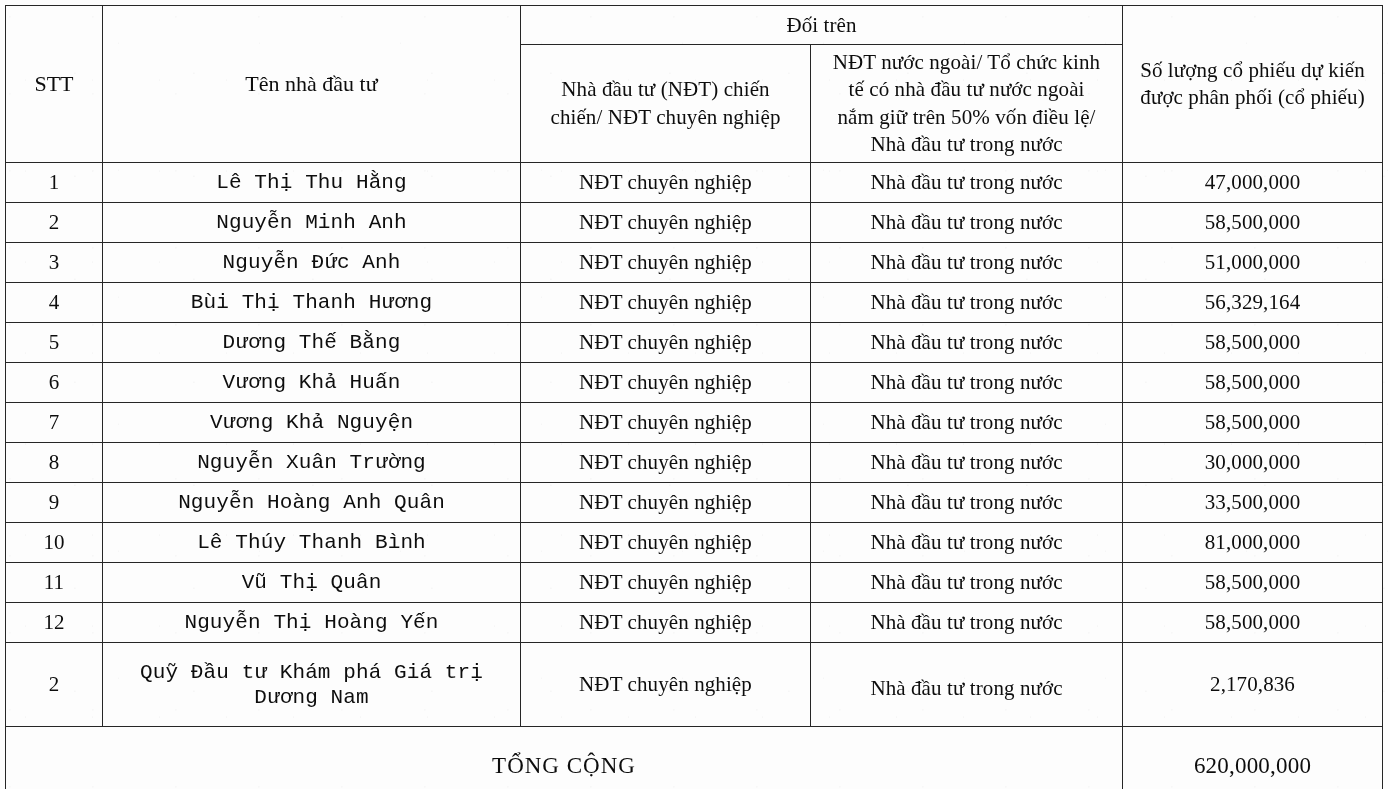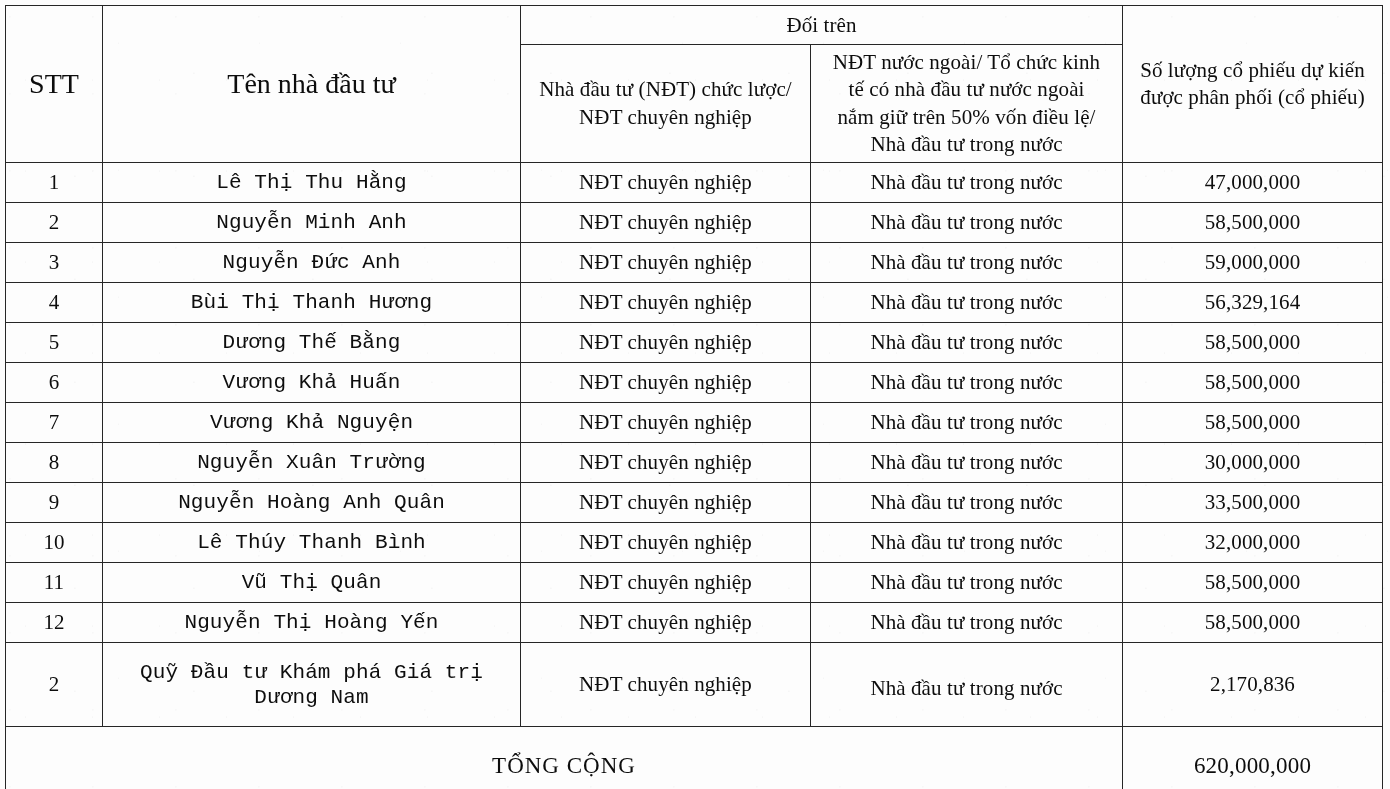--- a/index.html
+++ b/index.html
@@ -63,21 +63,21 @@
   .hdr-cell {
     font-size: 21px;
     line-height: 1.30;
     padding: 4px 8px !important;
     letter-spacing: 0.1px;
   }
   .hdr-cell.tight {
     padding: 4px 18px !important;
   }
   th.hdr-stt, th.hdr-name {
-    font-size: 28px;
+    font-size: 22px;
   }
 
   
   .data-row > td {
     height: 39px;
     font-size: 21px;
     line-height: 1.2;
     letter-spacing: 0.1px;
   }
   .cell-stt { font-size: 20px; }
@@ -137,21 +137,21 @@
     </colgroup>
 
     <thead>
       <tr>
         <th class="hdr-stt" rowspan="2">STT</th>
         <th class="hdr-name" rowspan="2">Tên nhà đầu tư</th>
         <th class="hdr-group-label" colspan="2">Đối trên</th>
         <th class="hdr-cell" rowspan="2">Số lượng cổ phiếu dự kiến được phân phối (cổ phiếu)</th>
       </tr>
       <tr>
-        <th class="hdr-cell tight">Nhà đầu tư (NĐT) chức lược/ NĐT chuyên nghiệp</th>
+        <th class="hdr-cell tight">Nhà đầu tư (NĐT) chiến chiến/ NĐT chuyên nghiệp</th>
         <th class="hdr-cell tight">NĐT nước ngoài/ Tổ chức kinh tế có nhà đầu tư nước ngoài nắm giữ trên 50% vốn điều lệ/ Nhà đầu tư trong nước</th>
       </tr>
     </thead>
 
     <tbody id="table-body">
         <tr class="data-row">
           <td class="cell-stt">1</td>
           <td class="cell-name">Lê Thị Thu Hằng</td>
           <td class="cell-prof">NĐT chuyên nghiệp</td>
           <td class="cell-forgn">Nhà đầu tư trong nước</td>
@@ -162,21 +162,21 @@
           <td class="cell-name">Nguyễn Minh Anh</td>
           <td class="cell-prof">NĐT chuyên nghiệp</td>
           <td class="cell-forgn">Nhà đầu tư trong nước</td>
           <td class="cell-qty">58,500,000</td>
         </tr>
         <tr class="data-row">
           <td class="cell-stt">3</td>
           <td class="cell-name">Nguyễn Đức Anh</td>
           <td class="cell-prof">NĐT chuyên nghiệp</td>
           <td class="cell-forgn">Nhà đầu tư trong nước</td>
-          <td class="cell-qty">59,000,000</td>
+          <td class="cell-qty">51,000,000</td>
         </tr>
         <tr class="data-row">
           <td class="cell-stt">4</td>
           <td class="cell-name">Bùi Thị Thanh Hương</td>
           <td class="cell-prof">NĐT chuyên nghiệp</td>
           <td class="cell-forgn">Nhà đầu tư trong nước</td>
           <td class="cell-qty">56,329,164</td>
         </tr>
         <tr class="data-row">
           <td class="cell-stt">5</td>
@@ -211,21 +211,21 @@
           <td class="cell-name">Nguyễn Hoàng Anh Quân</td>
           <td class="cell-prof">NĐT chuyên nghiệp</td>
           <td class="cell-forgn">Nhà đầu tư trong nước</td>
           <td class="cell-qty">33,500,000</td>
         </tr>
         <tr class="data-row">
           <td class="cell-stt">10</td>
           <td class="cell-name">Lê Thúy Thanh Bình</td>
           <td class="cell-prof">NĐT chuyên nghiệp</td>
           <td class="cell-forgn">Nhà đầu tư trong nước</td>
-          <td class="cell-qty">32,000,000</td>
+          <td class="cell-qty">81,000,000</td>
         </tr>
         <tr class="data-row">
           <td class="cell-stt">11</td>
           <td class="cell-name">Vũ Thị Quân</td>
           <td class="cell-prof">NĐT chuyên nghiệp</td>
           <td class="cell-forgn">Nhà đầu tư trong nước</td>
           <td class="cell-qty">58,500,000</td>
         </tr>
         <tr class="data-row">
           <td class="cell-stt">12</td>

